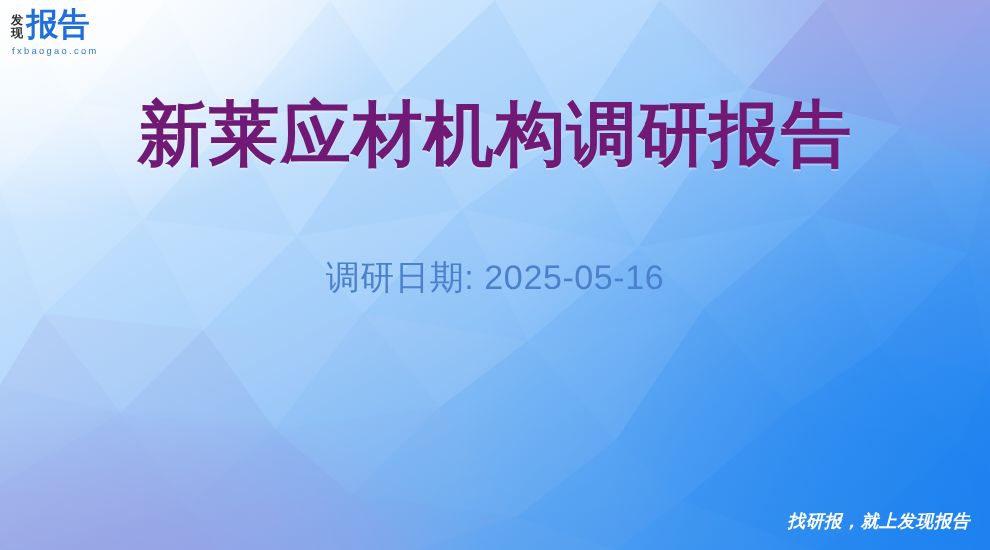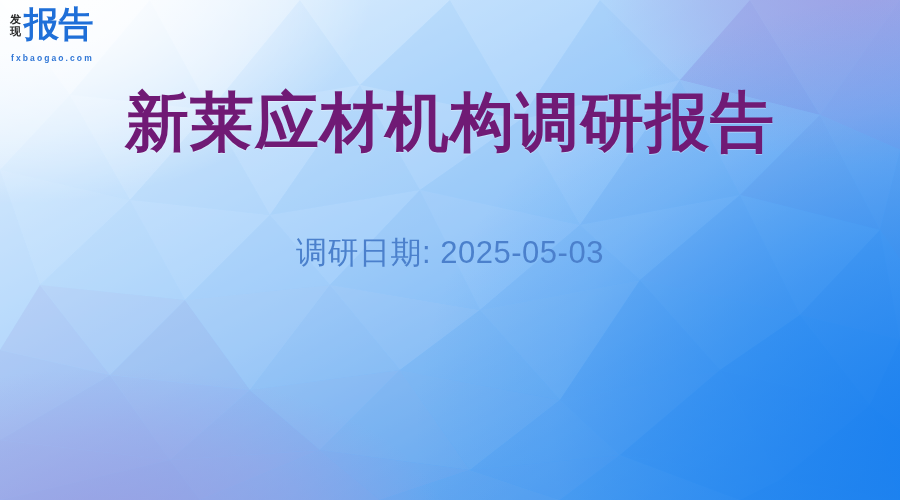--- a/index.html
+++ b/index.html
@@ -85,32 +85,32 @@
     padding-bottom: 1px;
   }
   .logo-stack span {
     font-size: 11px;
     line-height: 12px;
     font-weight: 700;
     color: #2b2b2b;
     letter-spacing: 0;
   }
   .logo-word {
-    font-size: 35px;
+    font-size: 29px;
     line-height: 29px;
     font-weight: 700;
     color: #1f6fd8;
     letter-spacing: -0.5px;
   }
   .logo-url {
-    margin-top: 15px;
+    margin-top: 3px;
     margin-left: 1px;
     font-size: 8.5px;
     line-height: 10px;
-    font-weight: 700;
+    font-weight: 400;
     color: #2f76d6;
     letter-spacing: 2.1px;
   }
 
   
   .title-block {
     position: absolute;
     left: 0;
     right: 0;
     top: 86px;
@@ -271,16 +271,17 @@
       </div>
       <div class="logo-word">报告</div>
     </div>
     <div class="logo-url">fxbaogao.com</div>
   </div>
 
   <div class="title-block">
     <h1 class="main-title">新莱应材机构调研报告</h1>
   </div>
 
-  <p class="subtitle">调研日期: 2025-05-03</p>
-
+  <p class="subtitle">调研日期: 2025-05-16</p>
+
+  <p class="footer-slogan">找研报，就上发现报告</p>
 
 </div>
 
 </body></html>

